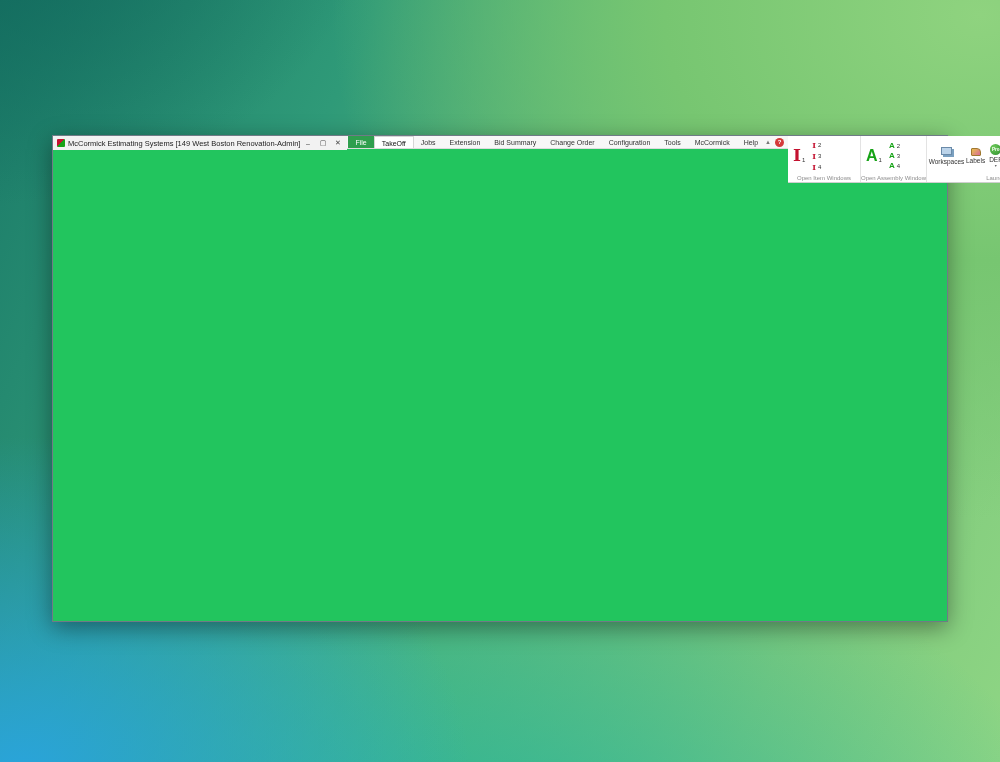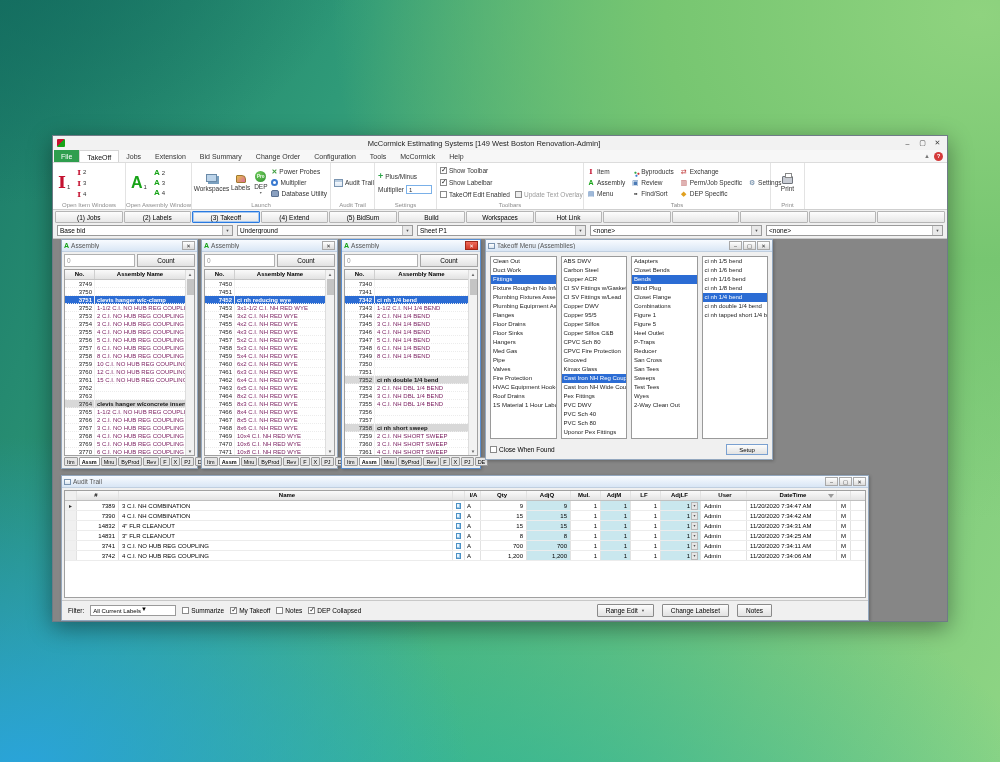--- a/index.html
+++ b/index.html
@@ -12,21 +12,21 @@
       radial-gradient(700px 500px at -5% -12%, #11685c 0%, rgba(17,104,92,0) 60%),
       radial-gradient(820px 620px at 2% 102%, #2aa4dc 0%, rgba(42,164,220,0) 55%),
       radial-gradient(1100px 760px at 45% 125%, #1fb3a0 0%, rgba(31,179,160,0) 60%),
       radial-gradient(900px 700px at 98% 2%, #8fd37f 0%, #77c671 35%, rgba(119,198,113,0) 72%),
       linear-gradient(115deg, #1b7a68 0%, #2f9a78 28%, #5cb977 55%, #7fca7b 80%, #8ed584 100%);
   }
 
   
   .window { position:absolute; left:52px; top:135px; width:896px; height:487px;
     background:#22c55e; border:1px solid #6f7b86; box-shadow:0 6px 22px rgba(0,0,0,.4);
-    display:flex; flex-direction:column; }
+    display:flex; flex-direction:row; }
 
   .titlebar { height:14px; background:#f2f2f2; display:flex; align-items:center; padding:0 2px; flex:none; }
   .appicon { width:8px; height:8px; margin:0 3px 0 2px;
     background:linear-gradient(135deg,#c41230 0 50%,#17a317 50% 100%); border-radius:1px; flex:none; }
   .title-text { flex:1; text-align:center; font-size:7.5px; color:#222; white-space:nowrap; overflow:hidden; }
   .wbtn { width:15px; height:12px; display:flex; align-items:center; justify-content:center;
     font-size:7px; color:#444; flex:none; }
 
   
   .tabrow { height:13px; background:#f7f7f7; border-bottom:1px solid #dcdcdc; display:flex;

